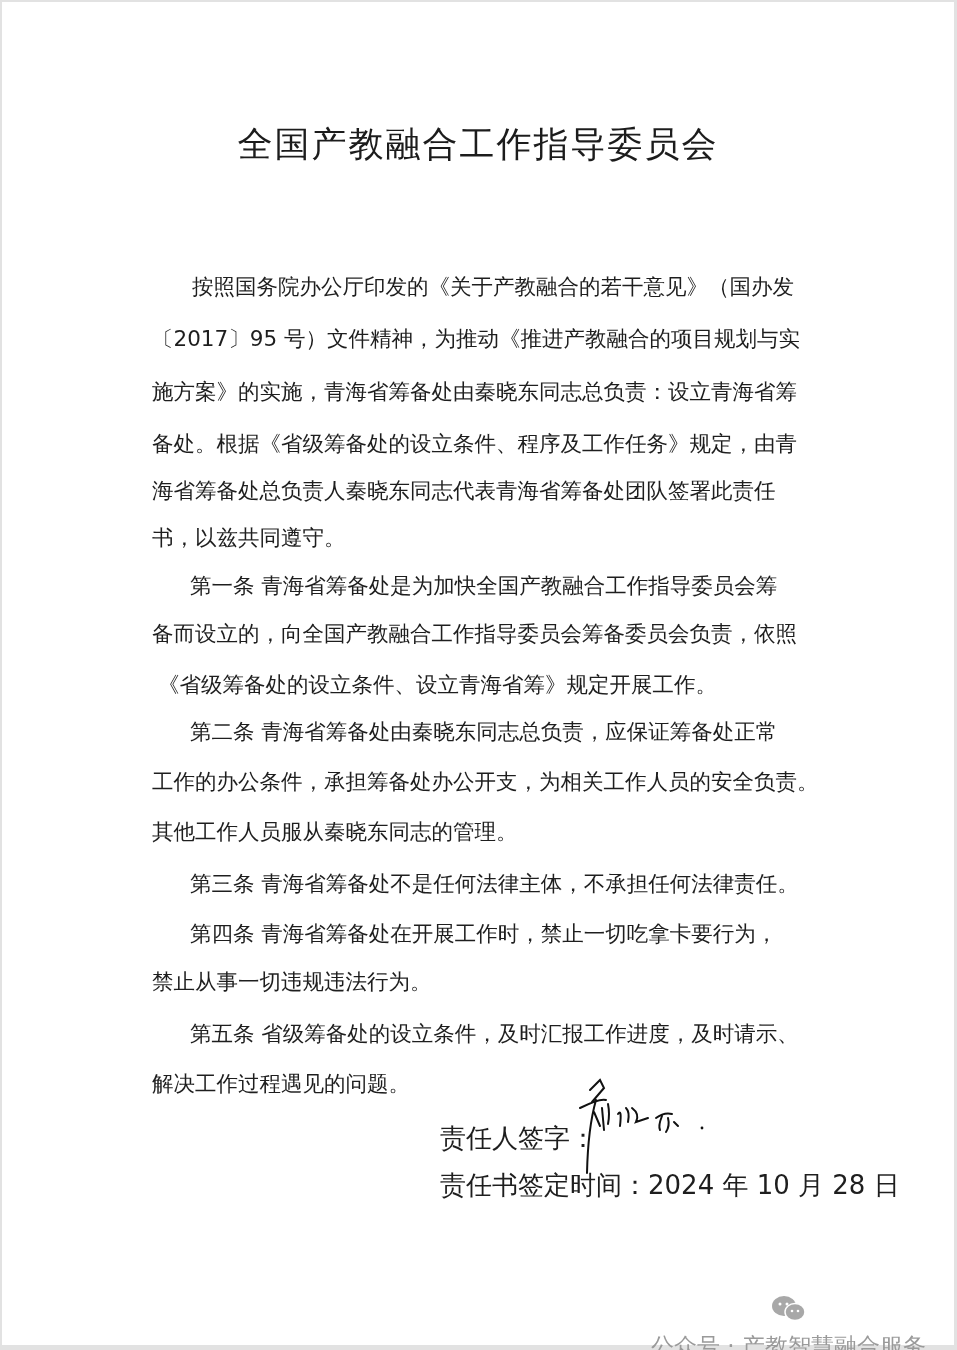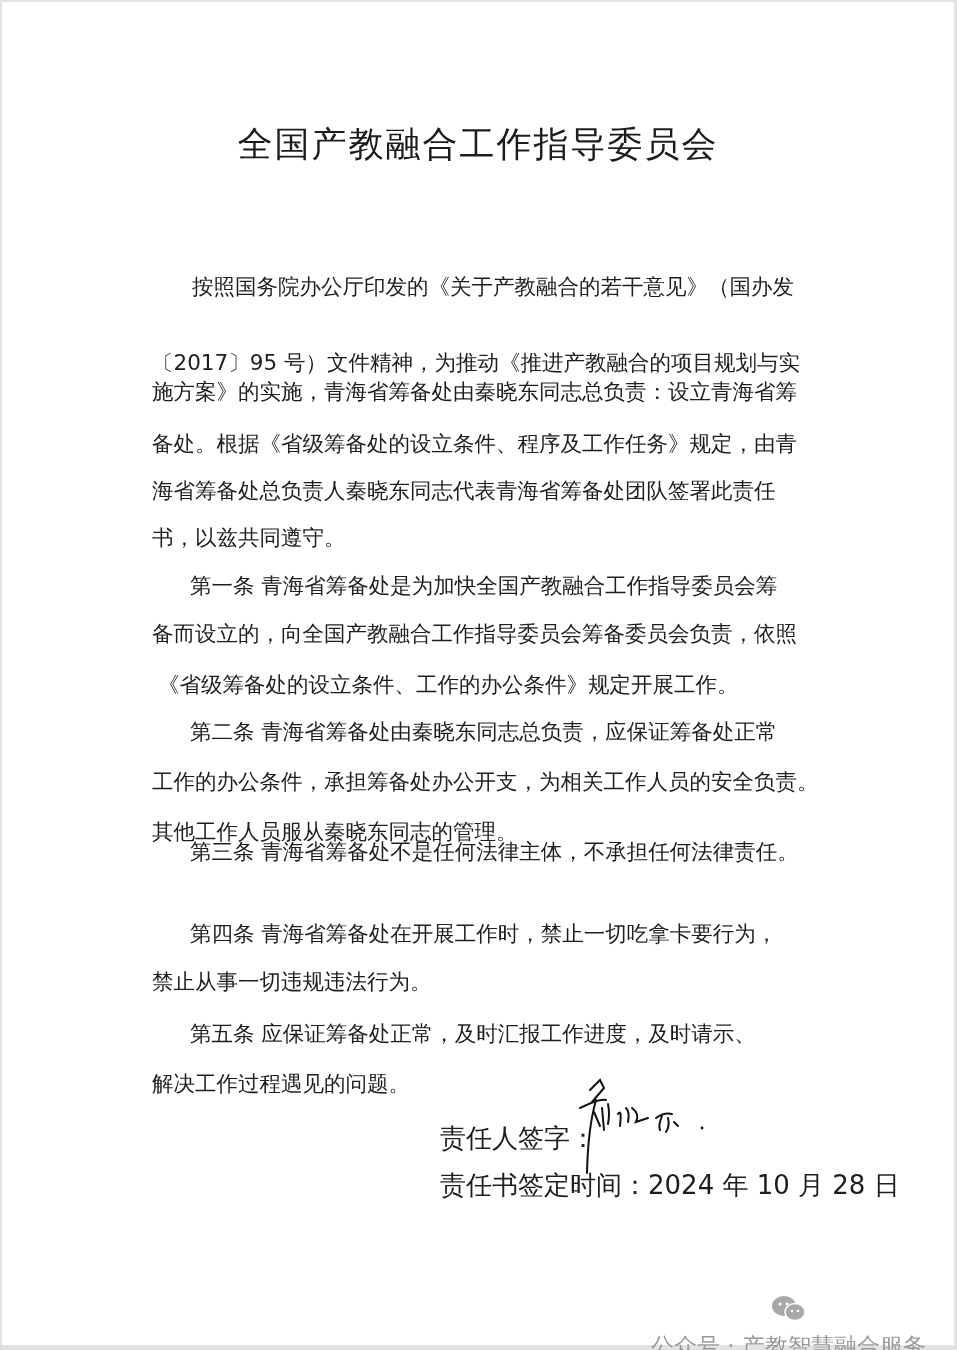--- a/index.html
+++ b/index.html
@@ -14,40 +14,40 @@
   .watermark { position: absolute; right: 28px; top: 1293px; display: flex; align-items: center; gap: 8px; color: #9a9a9a; font-size: 23px; font-family: "DejaVu Sans", "Liberation Sans", sans-serif; flex-direction: column; }
   .wm-icon { width: 36px; height: 28px; }
 </style>
 </head>
 <body>
 
 <div class="page">
   <div class="title t1">全国产教融合工作指导委员会</div>
 
   <div class="line" style="left:190px;top:271px;">按照国务院办公厅印发的《关于产教融合的若干意见》（国办发</div>
-  <div class="line" style="left:150px;top:323px;margin-top:24px;">〔2017〕95 号）文件精神，为推动《推进产教融合的项目规划与实</div>
+  <div class="line" style="left:150px;top:323px;">〔2017〕95 号）文件精神，为推动《推进产教融合的项目规划与实</div>
   <div class="line" style="left:150px;top:376px;">施方案》的实施，青海省筹备处由秦晓东同志总负责：设立青海省筹</div>
   <div class="line" style="left:150px;top:428px;">备处。根据《省级筹备处的设立条件、程序及工作任务》规定，由青</div>
   <div class="line" style="left:150px;top:475px;">海省筹备处总负责人秦晓东同志代表青海省筹备处团队签署此责任</div>
   <div class="line" style="left:150px;top:522px;">书，以兹共同遵守。</div>
 
   <div class="line" style="left:188px;top:570px;">第一条  青海省筹备处是为加快全国产教融合工作指导委员会筹</div>
   <div class="line" style="left:150px;top:618px;">备而设立的，向全国产教融合工作指导委员会筹备委员会负责，依照</div>
-  <div class="line" style="left:156px;top:669px;">《省级筹备处的设立条件、工作的办公条件》规定开展工作。</div>
+  <div class="line" style="left:156px;top:669px;">《省级筹备处的设立条件、设立青海省筹》规定开展工作。</div>
 
   <div class="line" style="left:188px;top:716px;">第二条  青海省筹备处由秦晓东同志总负责，应保证筹备处正常</div>
   <div class="line" style="left:150px;top:766px;">工作的办公条件，承担筹备处办公开支，为相关工作人员的安全负责。</div>
   <div class="line" style="left:150px;top:816px;">其他工作人员服从秦晓东同志的管理。</div>
 
-  <div class="line" style="left:188px;top:836px;">第三条  青海省筹备处不是任何法律主体，不承担任何法律责任。</div>
+  <div class="line" style="left:188px;top:868px;">第三条  青海省筹备处不是任何法律主体，不承担任何法律责任。</div>
 
   <div class="line" style="left:188px;top:918px;">第四条  青海省筹备处在开展工作时，禁止一切吃拿卡要行为，</div>
   <div class="line" style="left:150px;top:966px;">禁止从事一切违规违法行为。</div>
 
-  <div class="line" style="left:188px;top:1018px;">第五条  应保证筹备处正常，及时汇报工作进度，及时请示、</div>
+  <div class="line" style="left:188px;top:1018px;">第五条  省级筹备处的设立条件，及时汇报工作进度，及时请示、</div>
   <div class="line" style="left:150px;top:1068px;">解决工作过程遇见的问题。</div>
 
   <div class="sig-label" style="left:438px;top:1119px;">责任人签字：</div>
   <svg class="signature" viewBox="0 0 150 100">
     <path d="M20 12 L30 2 L34 10 L22 24 M10 30 Q30 20 36 22 M26 22 Q18 50 17 95 M24 34 L30 48 M32 30 L34 52 M38 26 Q40 36 38 46" stroke="#111" stroke-width="2" fill="none" stroke-linecap="round"></path>
     <path d="M48 36 Q52 30 50 48 M56 30 Q60 34 58 44 M62 30 Q70 36 66 44 Q72 42 78 40" stroke="#111" stroke-width="2" fill="none" stroke-linecap="round"></path>
     <path d="M86 40 Q94 34 102 36 M92 38 Q88 48 90 52 M98 40 Q100 48 96 54 M104 44 L108 48" stroke="#111" stroke-width="2" fill="none" stroke-linecap="round"></path>
     <circle cx="132" cy="50" r="1.4" fill="#111"></circle>
   </svg>
   <div class="date-line" style="left:438px;top:1166px;">责任书签定时间：2024 年 10 月 28 日</div>

